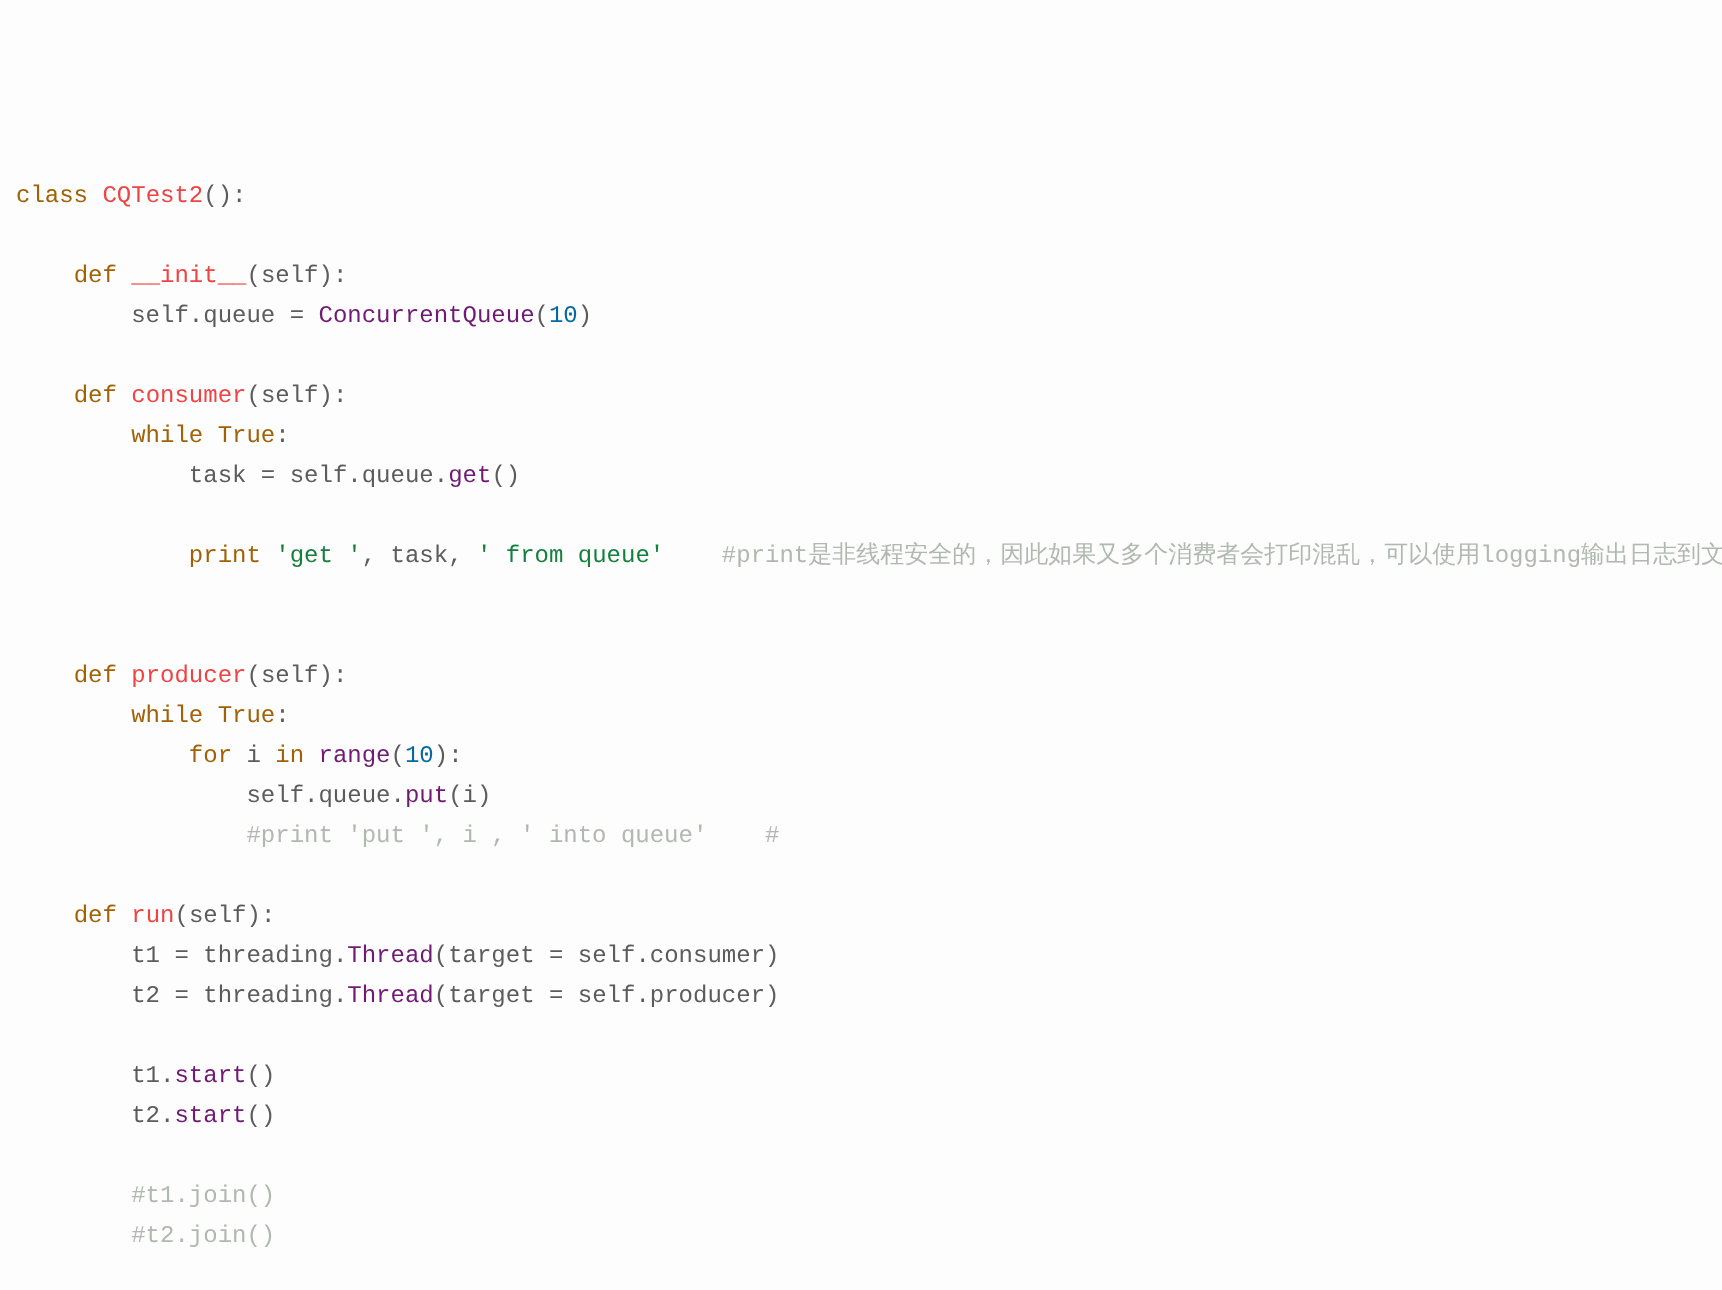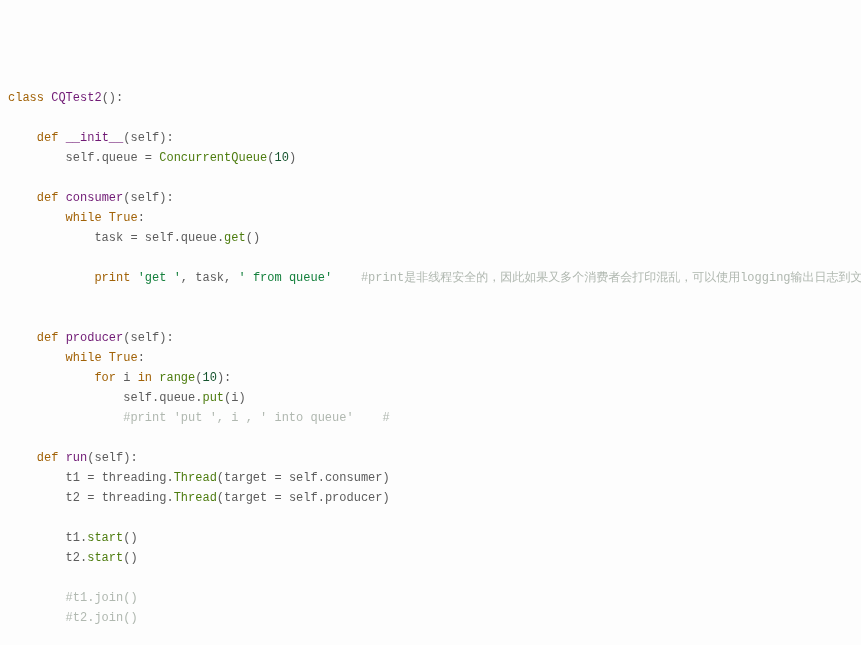--- a/index.html
+++ b/index.html
@@ -8,25 +8,25 @@
     font-family: "Courier New", Consolas, monospace;
     font-size: 12px;
     line-height: 20px;
     padding: 8px 0 8px 8px;
     color: #5c5c5c;
     white-space: pre;
     overflow-x: auto;
   }
   .line { display: block; min-height: 20px; }
   .kw   { color: #a16207; }  
-  .fn   { color: #701a75; margin-top: 29px; }  
-  .call { color: #4d7c0f; }  
+  .fn   { color: #ef4444; margin-top: 29px; }  
+  .call { color: #701a75; }  
   .self { color: #5c5c5c; margin-top: 40px; }  
   .op   { color: #5c5c5c; }  
-  .num  { color: #14532d; }  
+  .num  { color: #0369a1; }  
   .str  { color: #15803d; }  
   .cmt  { color: #b0b8b0; }  
 </style>
 </head>
 <body>
 
 
 
 <div id="code-root"><span class="line"><span class="kw">class</span><span> </span><span class="fn">CQTest2</span><span class="op">(</span><span class="op">)</span><span class="op">:</span></span><span class="line"></span><span class="line">    <span class="kw">def</span><span> </span><span class="fn">__init__</span><span class="op">(</span><span class="self">self</span><span class="op">)</span><span class="op">:</span></span><span class="line">        <span class="self">self</span><span class="op">.</span><span>queue</span><span class="op"> = </span><span class="call">ConcurrentQueue</span><span class="op">(</span><span class="num">10</span><span class="op">)</span></span><span class="line"></span><span class="line">    <span class="kw">def</span><span> </span><span class="fn">consumer</span><span class="op">(</span><span class="self">self</span><span class="op">)</span><span class="op">:</span></span><span class="line">        <span class="kw">while</span><span> </span><span class="kw">True</span><span class="op">:</span></span><span class="line">            <span>task</span><span class="op"> = </span><span class="self">self</span><span class="op">.</span><span>queue</span><span class="op">.</span><span class="call">get</span><span class="op">(</span><span class="op">)</span></span><span class="line"></span><span class="line">            <span class="kw">print</span><span> </span><span class="str">'get '</span><span class="op">, </span><span>task</span><span class="op">, </span><span class="str">' from queue'</span><span>    </span><span class="cmt">#print是非线程安全的，因此如果又多个消费者会打印混乱，可以使用logging输出日志到文件查看</span></span><span class="line"></span><span class="line"></span><span class="line">    <span class="kw">def</span><span> </span><span class="fn">producer</span><span class="op">(</span><span class="self">self</span><span class="op">)</span><span class="op">:</span></span><span class="line">        <span class="kw">while</span><span> </span><span class="kw">True</span><span class="op">:</span></span><span class="line">            <span class="kw">for</span><span> </span><span>i</span><span> </span><span class="kw">in</span><span> </span><span class="call">range</span><span class="op">(</span><span class="num">10</span><span class="op">)</span><span class="op">:</span></span><span class="line">                <span class="self">self</span><span class="op">.</span><span>queue</span><span class="op">.</span><span class="call">put</span><span class="op">(</span><span>i</span><span class="op">)</span></span><span class="line">                <span class="cmt">#print 'put ', i , ' into queue'    #</span></span><span class="line"></span><span class="line">    <span class="kw">def</span><span> </span><span class="fn">run</span><span class="op">(</span><span class="self">self</span><span class="op">)</span><span class="op">:</span></span><span class="line">        <span>t1</span><span class="op"> = </span><span>threading</span><span class="op">.</span><span class="call">Thread</span><span class="op">(</span><span>target</span><span class="op"> = </span><span class="self">self</span><span class="op">.</span><span>consumer</span><span class="op">)</span></span><span class="line">        <span>t2</span><span class="op"> = </span><span>threading</span><span class="op">.</span><span class="call">Thread</span><span class="op">(</span><span>target</span><span class="op"> = </span><span class="self">self</span><span class="op">.</span><span>producer</span><span class="op">)</span></span><span class="line"></span><span class="line">        <span>t1</span><span class="op">.</span><span class="call">start</span><span class="op">(</span><span class="op">)</span></span><span class="line">        <span>t2</span><span class="op">.</span><span class="call">start</span><span class="op">(</span><span class="op">)</span></span><span class="line"></span><span class="line">        <span class="cmt">#t1.join()</span></span><span class="line">        <span class="cmt">#t2.join()</span></span><span class="line"></span></div>
 

